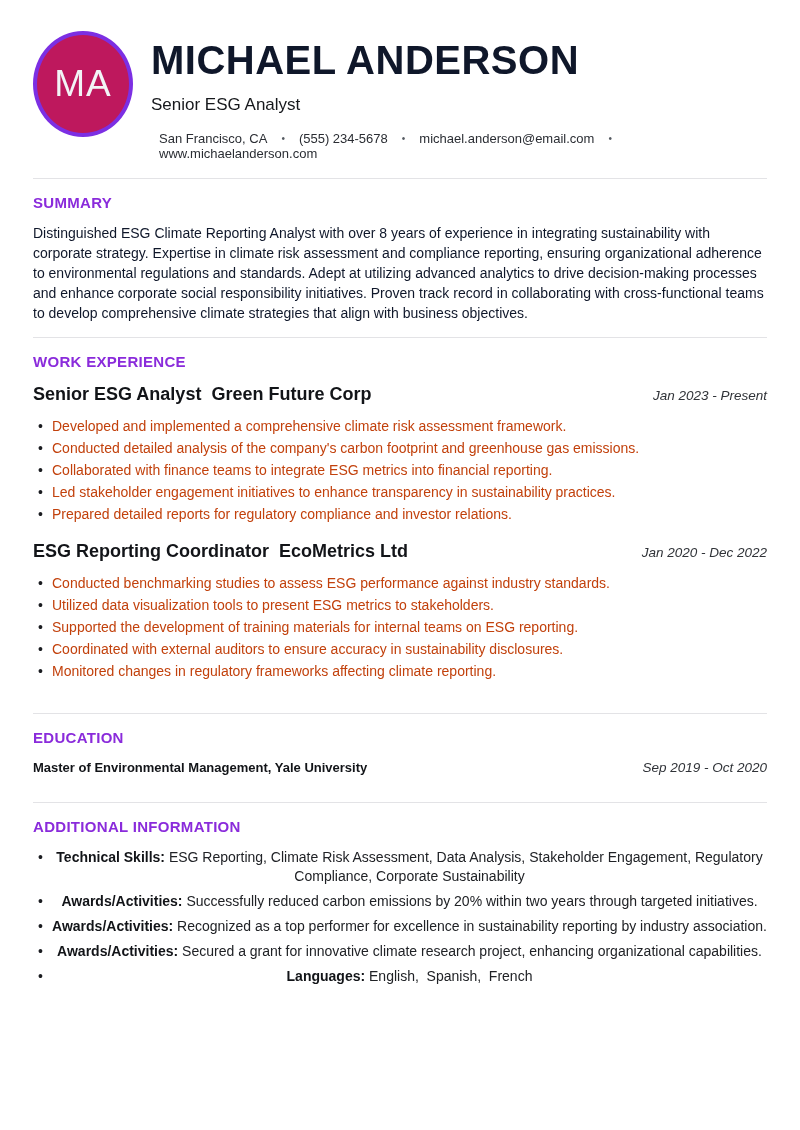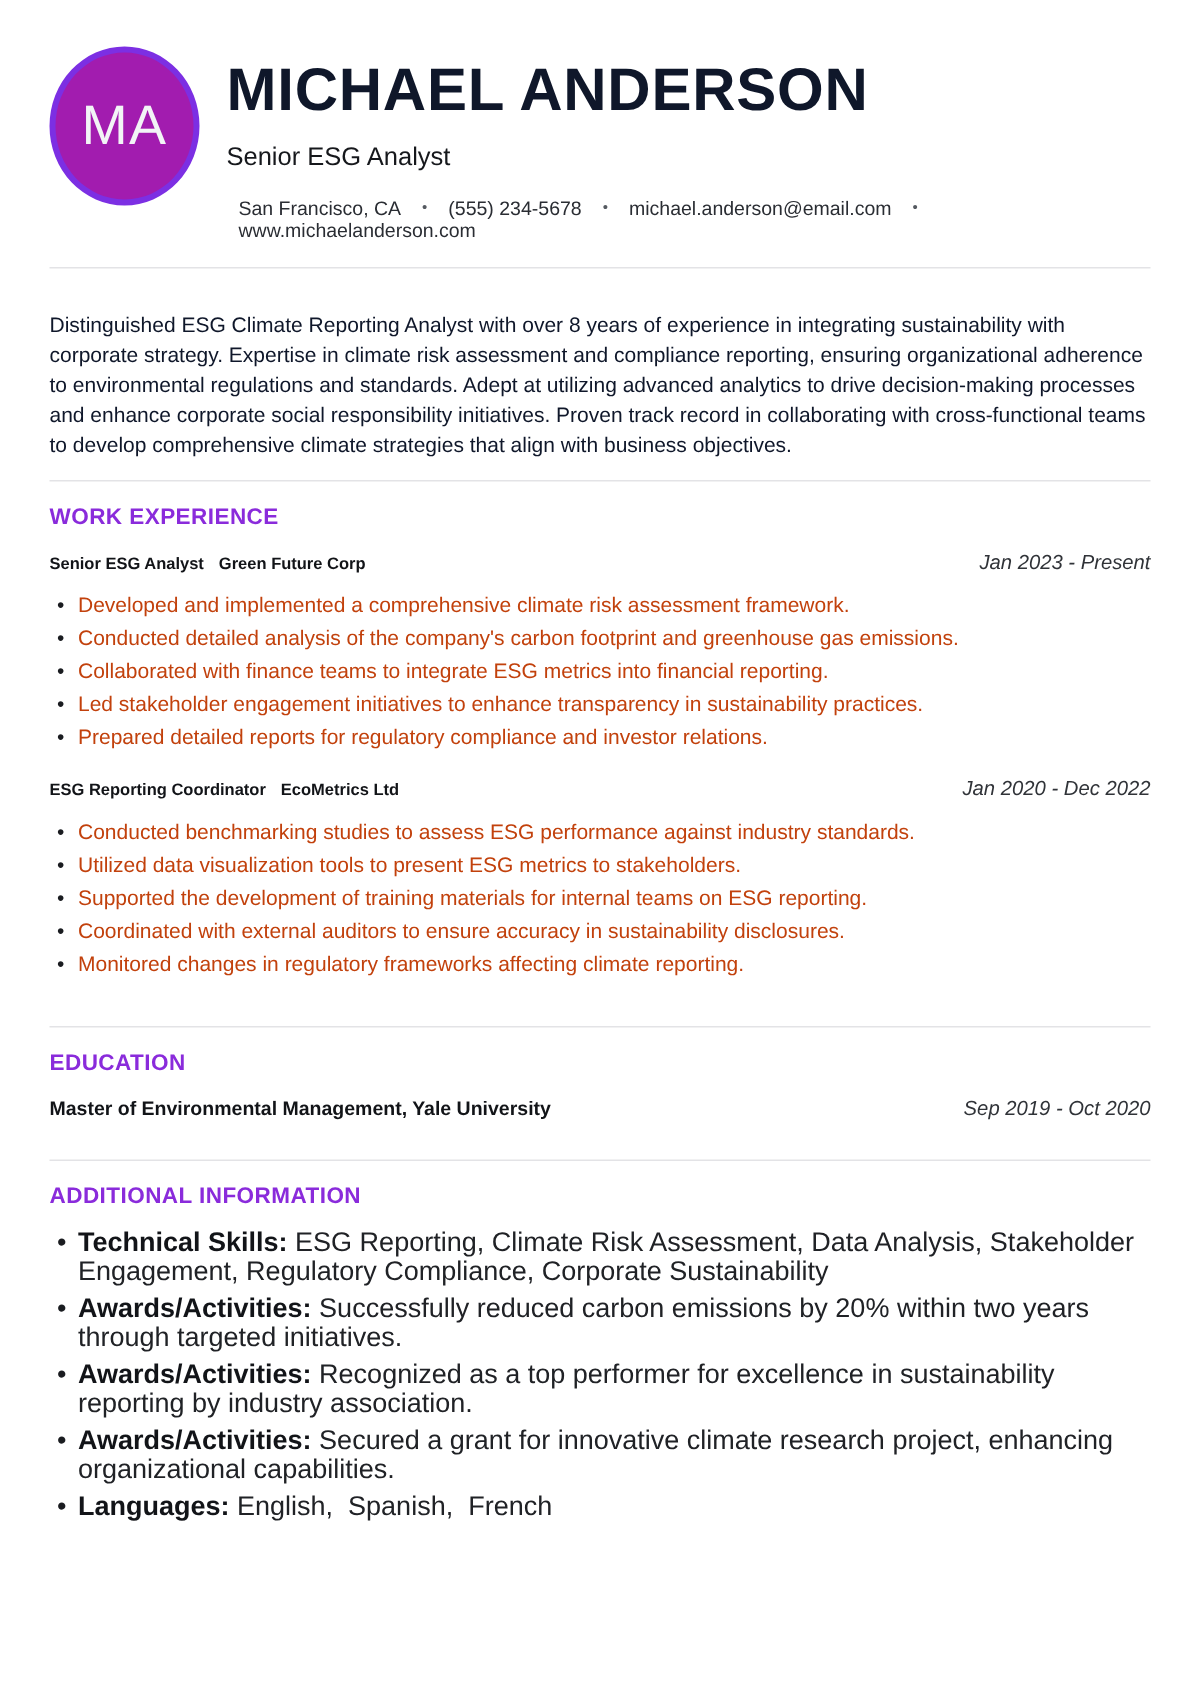--- a/index.html
+++ b/index.html
@@ -7,21 +7,21 @@
   body { font-family: "Liberation Sans", "DejaVu Sans", sans-serif; color: #222428; }
   .page {
     width: 800px; height: 1130px; margin: 0 auto; background: #ffffff;
     padding: 31px 33px 0 33px; overflow: hidden;
   }
 
   
   .header { display: flex; align-items: flex-start; gap: 18px; }
   .avatar {
     width: 100px; height: 106px; border-radius: 50%;
-    background: #a21caf; border: 4px solid #7c2fe3;
+    background: #be185d; border: 4px solid #7c2fe3;
     display: flex; align-items: center; justify-content: center;
     flex-shrink: 0;
   }
   .avatar span { color: #f2f4f6; font-size: 37px; font-weight: 400; letter-spacing: 1px; }
   .head-text { padding-top: 8px; flex: 1; min-width: 0; }
   .name { color: #0f172a; font-size: 40px; font-weight: 700; letter-spacing: 0.5px; line-height: 1.05; }
   .job-title { color: #16181c; font-size: 17px; margin-top: 14px; }
   .contact-row { display: flex; align-items: center; font-size: 13px; color: #2a2d33; margin-top: 16px; margin-left: 8px; flex-wrap: wrap; }
   .contact-sep { color: #555a61; font-size: 10px; margin: 0 14px; }
 
@@ -31,40 +31,40 @@
   section { padding-top: 15px; }
   h2 { color: #8a2bdb; font-size: 15px; font-weight: 700; letter-spacing: 0.3px; }
 
   .summary-section { padding-bottom: 14px; }
   .summary-text { font-size: 14px; line-height: 20px; color: #0f172a; margin-top: 12px; }
 
   .work-section { padding-bottom: 30px; }
   .job { margin-top: 14px; }
   .job + .job { margin-top: 17px; }
   .job-head { display: flex; justify-content: space-between; align-items: baseline; margin-bottom: 11px; }
-  .job-title-line { font-size: 11px; font-weight: 700; color: #121418; }
+  .job-title-line { font-size: 18px; font-weight: 700; color: #121418; }
   .job-company { margin-left: 10px; }
   .dates { font-size: 13.5px; font-style: italic; color: #303338; font-weight: 400; white-space: nowrap; }
 
   ul.bullets { list-style: none; }
   ul.bullets li {
     position: relative; padding-left: 19px; font-size: 14px;
     line-height: 20px; color: #c2410c; margin-bottom: 2px;
   }
   ul.bullets li::before { content: "•"; position: absolute; left: 5px; top: 0; color: #1a1c20; }
 
   .education-section { padding-bottom: 27px; }
   .edu-row { display: flex; justify-content: space-between; align-items: baseline; margin-top: 14px; }
   .degree { font-size: 13px; font-weight: 700; color: #121418; }
 
   .additional-section { padding-bottom: 10px; }
   ul.info-list { list-style: none; margin-top: 13px; }
   ul.info-list li {
-    position: relative; padding-left: 19px; font-size: 18px;
-    line-height: 19px; color: #202226; margin-bottom: 6px;
+    position: relative; padding-left: 19px; font-size: 14px;
+    line-height: 19px; color: #202226; margin-bottom: 6px; text-align: center;
   }
   ul.info-list li::before { content: "•"; position: absolute; left: 5px; top: 0; color: #1a1c20; }
   ul.info-list li .lbl { font-weight: 700; color: #121418; }
   ul.info-list li .txt { white-space: pre-wrap; }
 </style>
 </head>
 <body>
 
 <div class="page">
 
@@ -83,20 +83,21 @@
         <span>michael.anderson@email.com</span>
         <span class="contact-sep">•</span>
         <span>www.michaelanderson.com</span>
       </div>
     </div>
   </header>
 
   <hr class="divider d1">
 
   <section class="summary-section">
+    <h2>SUMMARY</h2>
     <p class="summary-text">Distinguished ESG Climate Reporting Analyst with over 8 years of experience in integrating sustainability with corporate strategy. Expertise in climate risk assessment and compliance reporting, ensuring organizational adherence to environmental regulations and standards. Adept at utilizing advanced analytics to drive decision-making processes and enhance corporate social responsibility initiatives. Proven track record in collaborating with cross-functional teams to develop comprehensive climate strategies that align with business objectives.</p>
   </section>
 
   <hr class="divider">
 
   <section class="work-section">
     <h2>WORK EXPERIENCE</h2>
     <div id="jobs">
         <div class="job">
           <div class="job-head">

